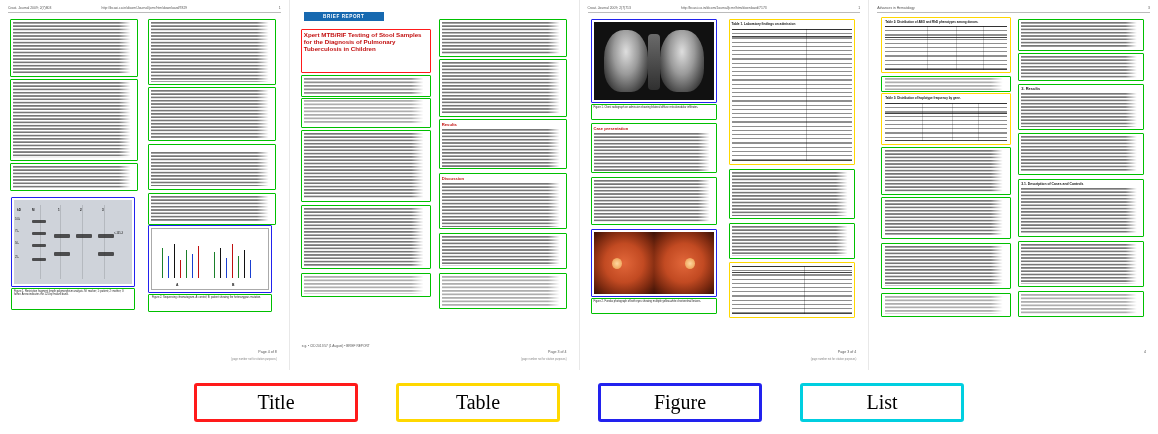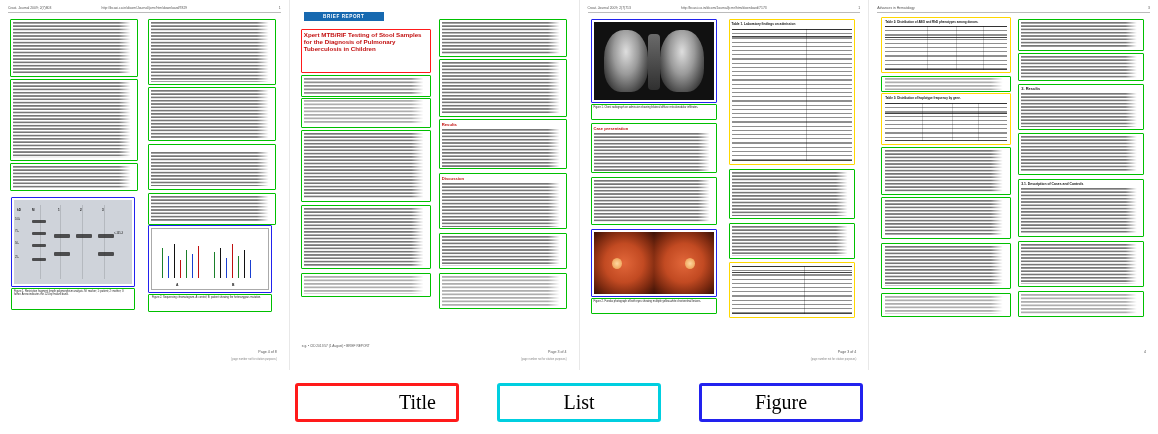--- a/index.html
+++ b/index.html
@@ -85,21 +85,21 @@
      background:radial-gradient(circle,#ffd9a0 0%, #f0a860 70%, #c07030 100%);top:42%;left:30%;}
   .cap{position:absolute;font-size:2.6px;color:#222;line-height:1.25;}
 
   
   .legend{position:absolute;left:0;bottom:0;width:1158px;height:64px;
           display:flex;align-items:center;justify-content:center;gap:38px;}
   .lg{display:flex;align-items:center;justify-content:center;
       border:3px solid;border-radius:3px;padding:5px 20px;min-width:118px;}
   .lg span{font-size:20px;color:#000;font-family:"Liberation Serif", serif;}
   .lg.text{border-color:#00c000;}
-  .lg.title{border-color:#ff1a1a;justify-content:flex-end;}
+  .lg.title{border-color:#ff1a1a;}
   .lg.table{border-color:#ffd800;}
   .lg.figure{border-color:#2222ee;}
   .lg.list{border-color:#00cfe0;}
 </style>
 </head>
 <body>
 
 <div class="pages">
 
   <div class="page">
@@ -434,19 +434,22 @@
     <div class="box b-text" style="left:149px;top:291px;width:126px;height:26px;"></div>
 
     <div class="ftr">4</div>
   </div>
 </div>
 
 <div class="legend">
   <div class="lg title">
       <span>Title</span>
     </div>
+  <div class="lg table">
+      <span>Table</span>
+    </div>
+  <div class="lg figure">
+      <span>Figure</span>
+    </div>
   <div class="lg list">
       <span>List</span>
     </div>
-  <div class="lg figure">
-      <span>Figure</span>
-    </div>
 </div>
 
 </body></html>

